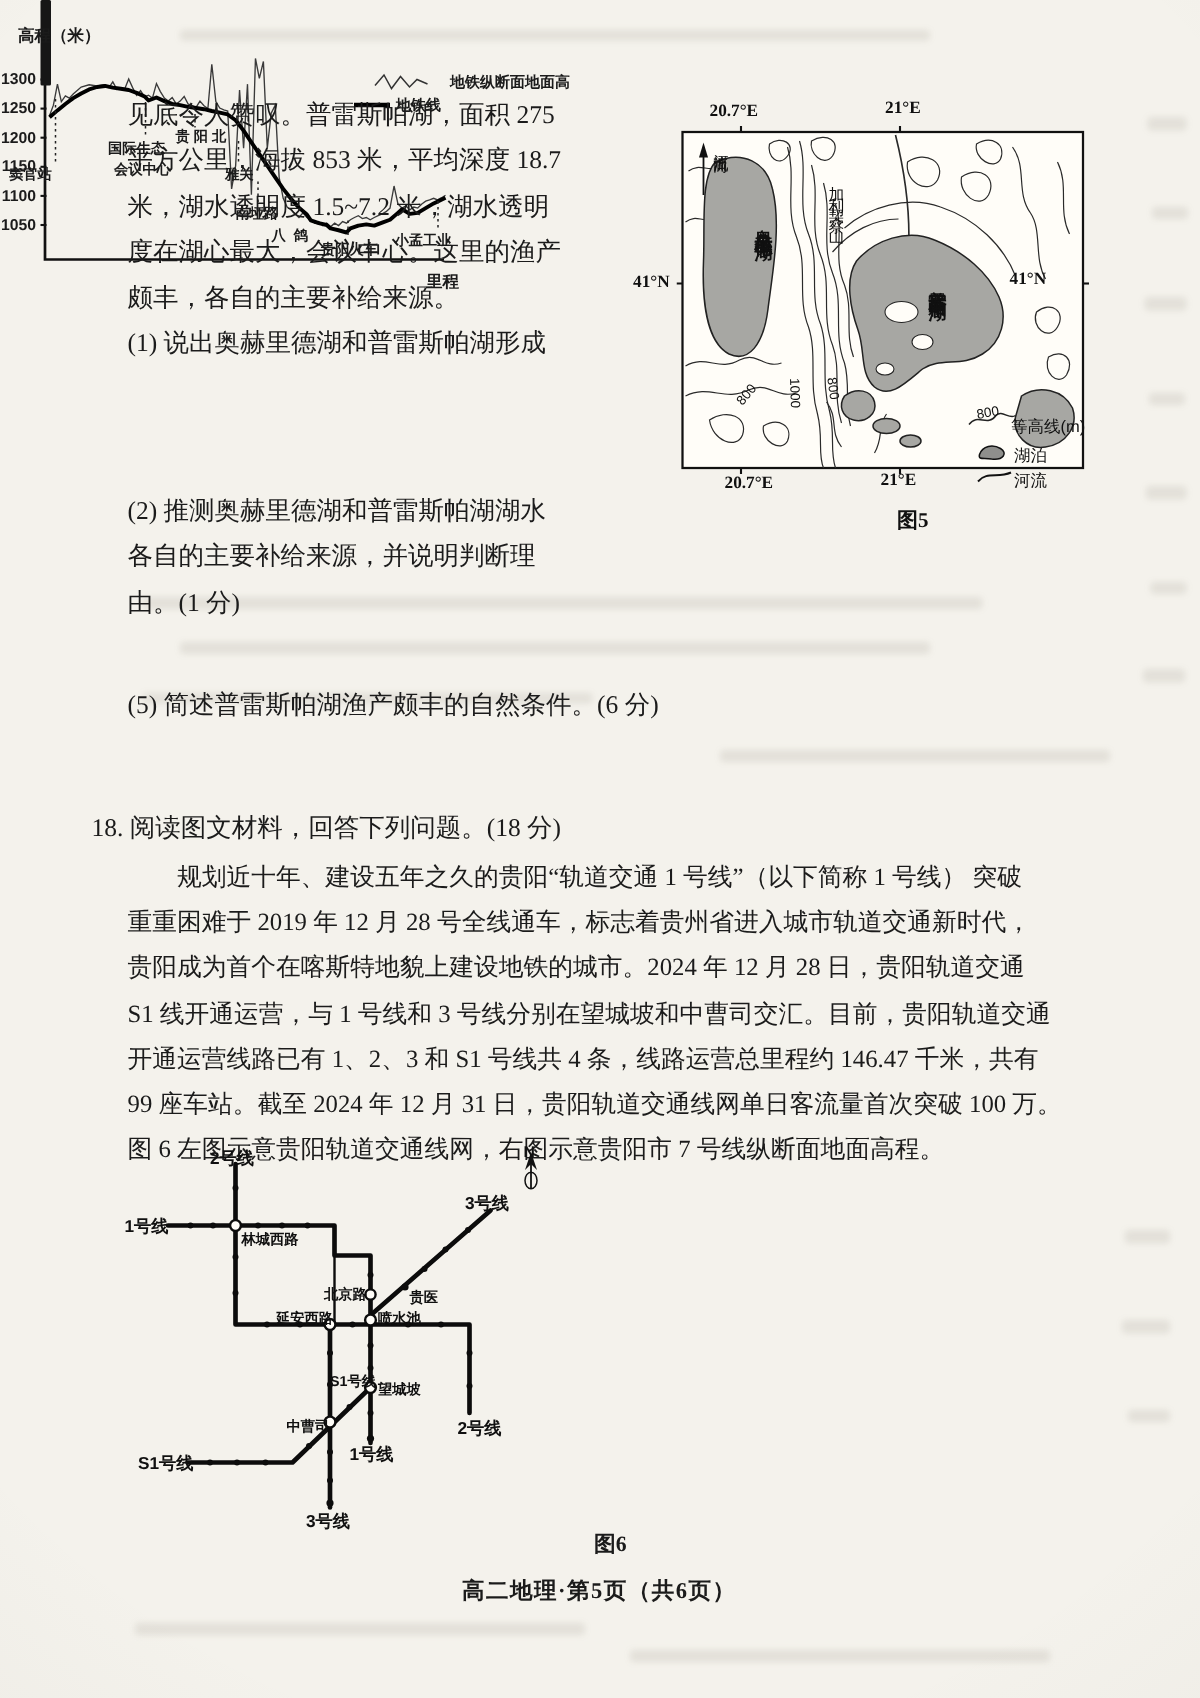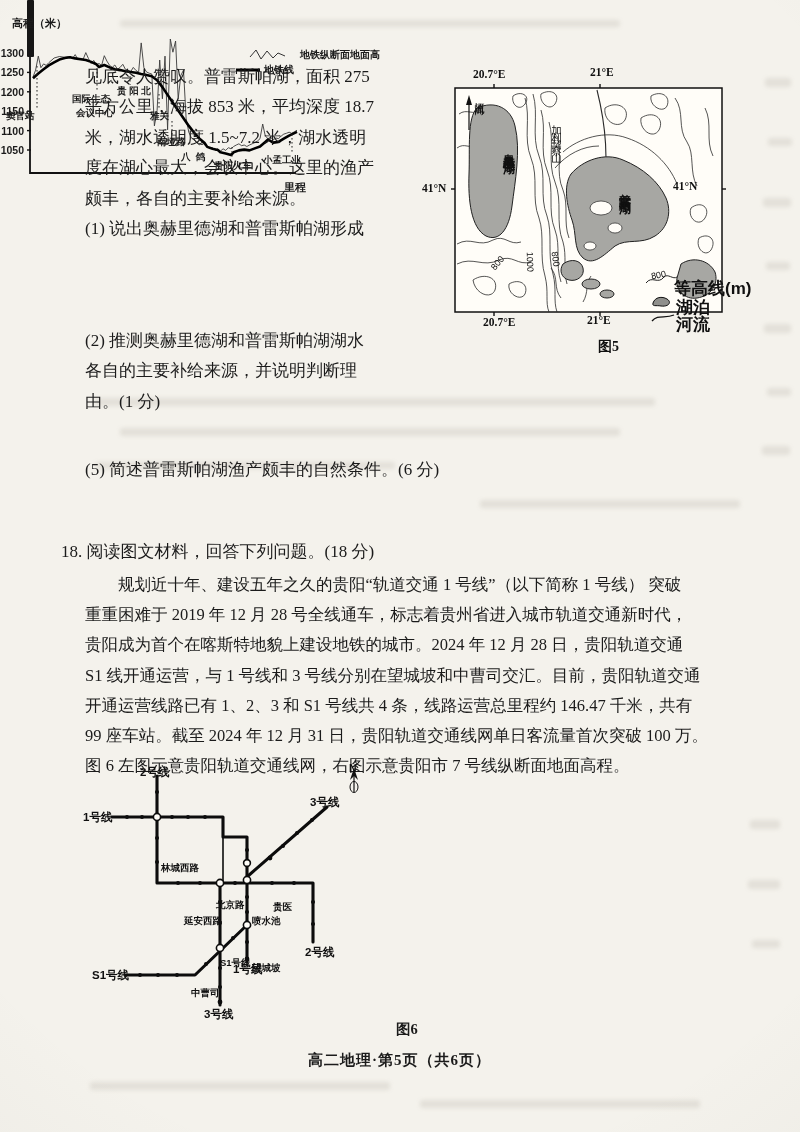--- a/index.html
+++ b/index.html
@@ -22,24 +22,24 @@
   #fig5{left:420px;top:58px;width:378px;height:302px;}
   #metro{left:72px;top:762px;width:305px;height:262px;}
   #chart{left:393px;top:790px;width:404px;height:214px;}
   .lbl{position:absolute;font-family:"Liberation Sans","DejaVu Sans",sans-serif;font-weight:bold;color:#101010;white-space:pre;}
   .geo{font-size:11.5px;font-weight:bold;font-family:"Liberation Serif",serif;}
   .vert{writing-mode:vertical-rl;text-orientation:upright;}
   .lk{font-size:12px;letter-spacing:2px;}
   .mt{font-size:10.5px;letter-spacing:7px;font-weight:normal;}
   .smv{font-size:10px;letter-spacing:1px;font-weight:normal;}
   .ct{font-size:9px;font-weight:normal;}
-  .lg{font-size:17px;font-weight:bold;}
+  .lg{font-size:11px;font-weight:normal;}
   .cap{font-size:14px;font-family:"Liberation Serif",serif;}
   .ln{font-size:11.5px;}
-  .st{font-size:9.5px;margin-top:42px;}
+  .st{font-size:9.5px;}
   .north{font-size:10.5px;}
   .stl{position:absolute;font-family:"Liberation Sans",sans-serif;font-size:9.5px;font-weight:bold;white-space:pre;}
   .ytick{position:absolute;font-family:"Liberation Sans",sans-serif;font-size:10.5px;font-weight:bold;width:28px;text-align:right;}
   .axlab{position:absolute;font-family:"Liberation Sans",sans-serif;font-size:11px;font-weight:bold;white-space:pre;}
   .lgd{position:absolute;font-family:"Liberation Sans",sans-serif;font-size:10px;font-weight:bold;white-space:pre;}
   
   .frame{fill:#fffdf8;stroke:#111;stroke-width:1.5;}
   .cont{fill:none;stroke:#2a2a2a;stroke-width:0.8;}
   .contb{fill:none;stroke:#2a2a2a;stroke-width:1.1;}
   .lake{fill:#a7a7a3;stroke:#222;stroke-width:1;}

